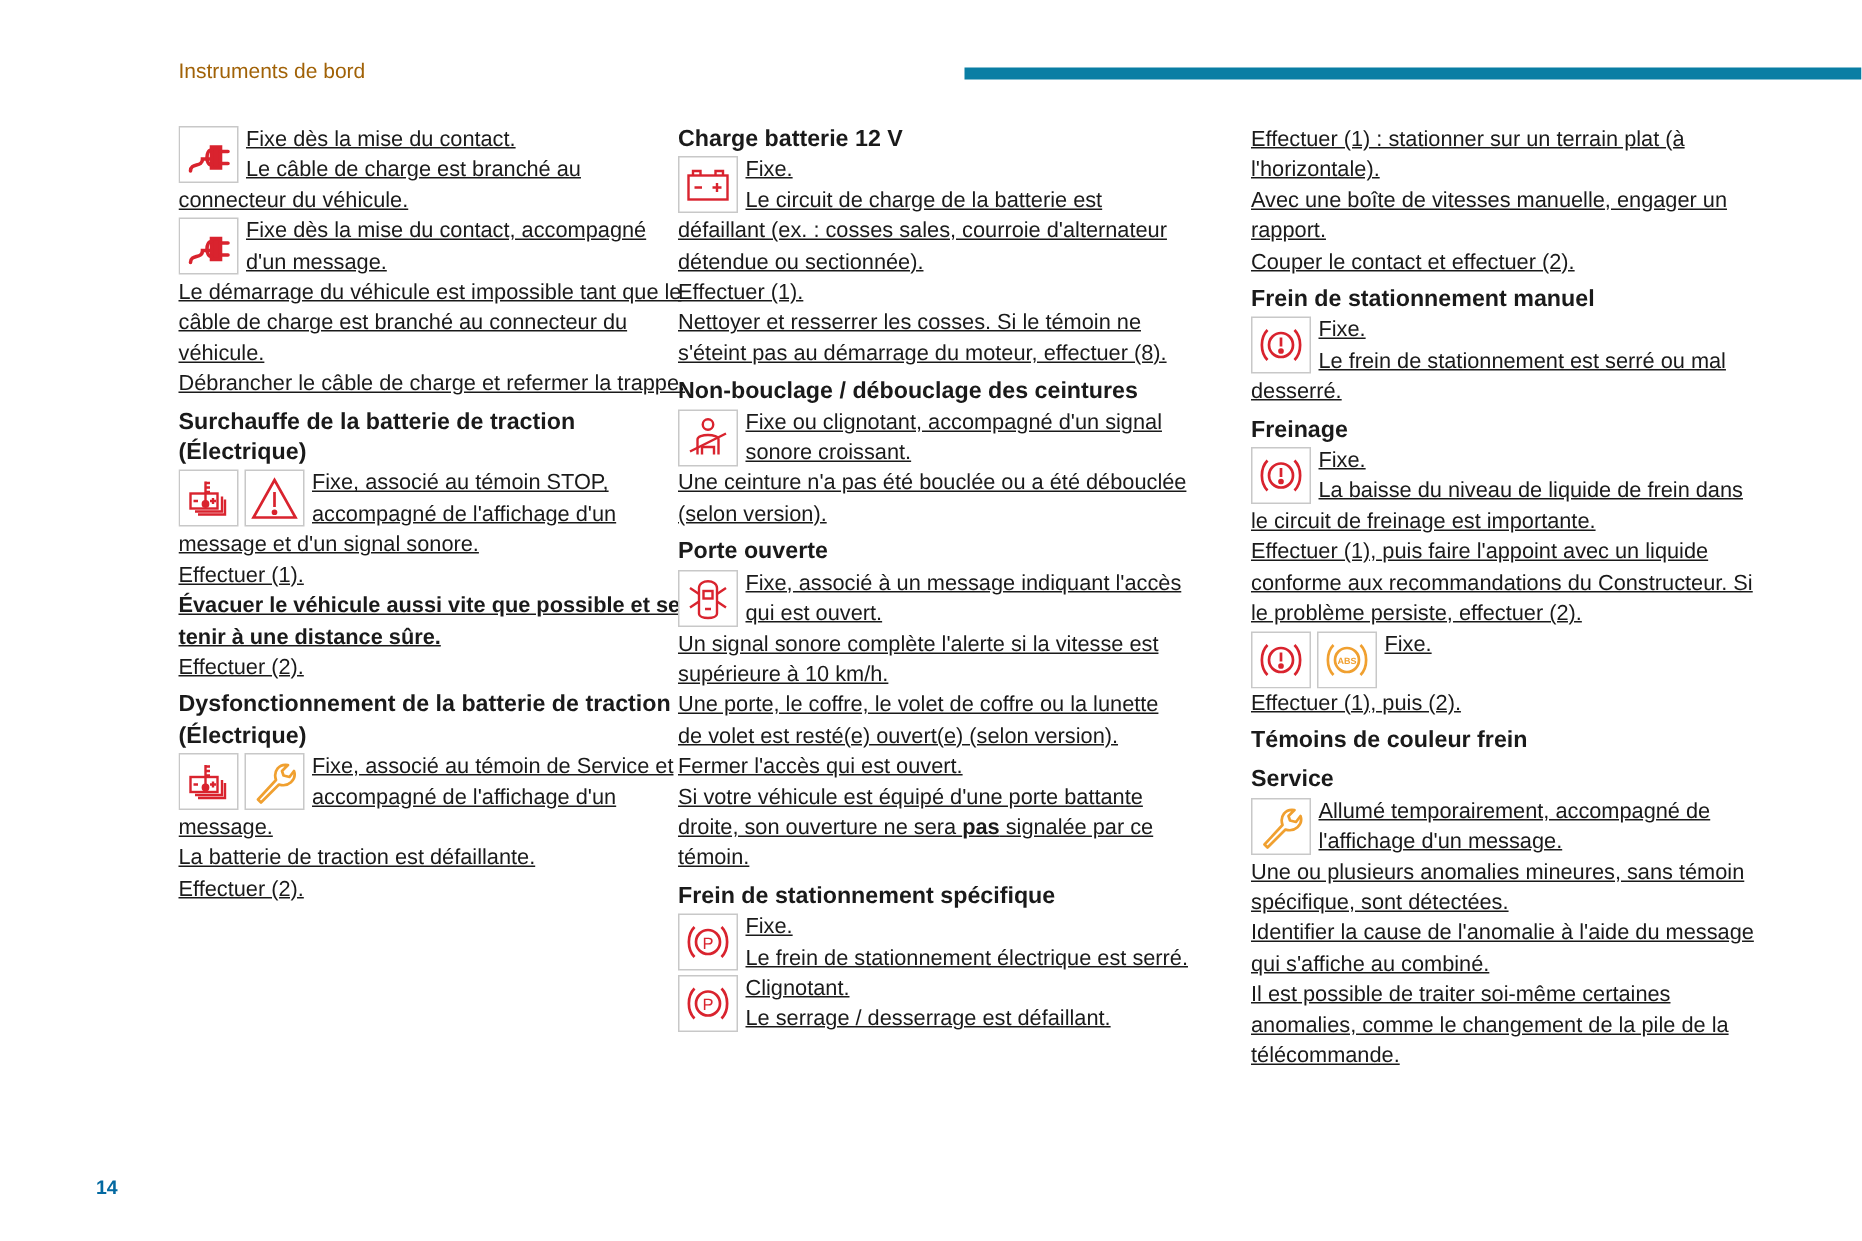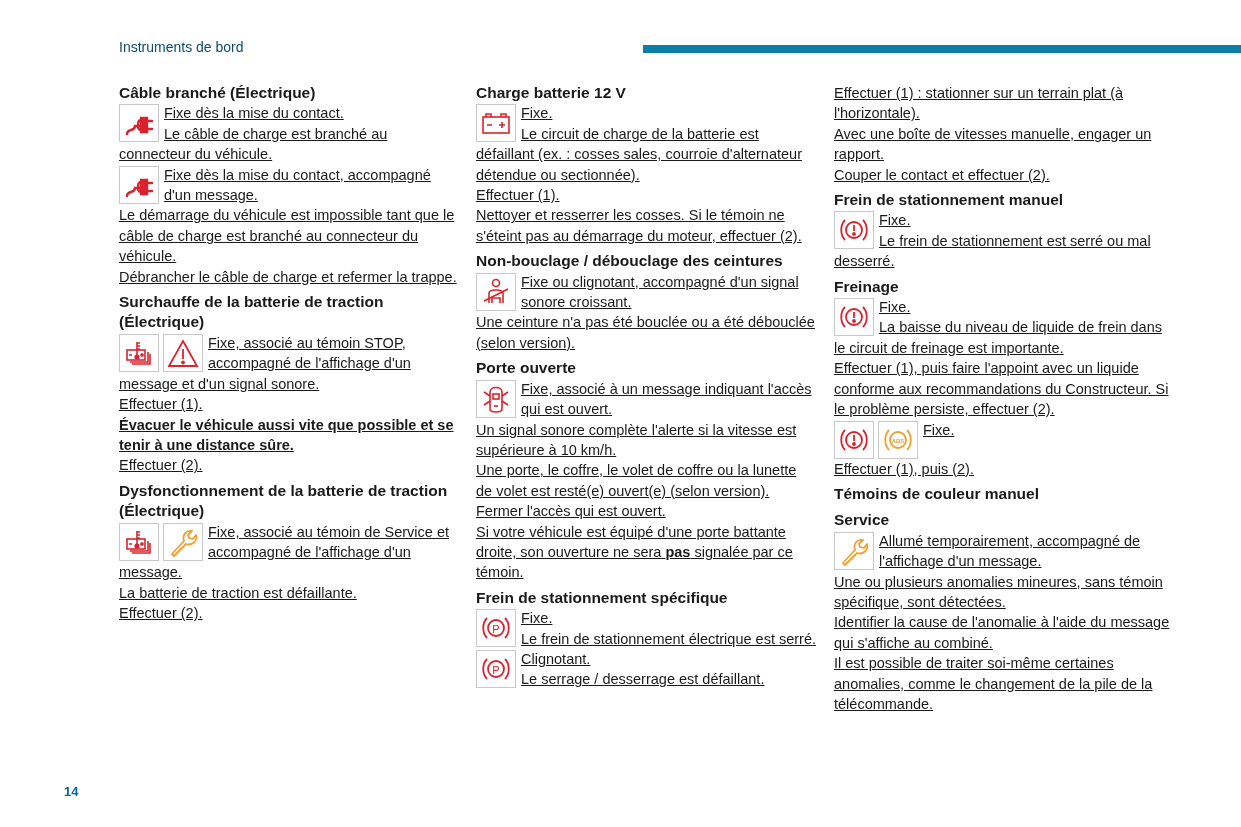--- a/index.html
+++ b/index.html
@@ -1,23 +1,23 @@
 <!DOCTYPE html>
 <html><head>
 <meta charset="utf-8">
 <style>
   html, body { margin:0; padding:0; background:#ffffff; }
   body { width:1241px; height:827px; position:relative; overflow:hidden;
          font-family:"Liberation Sans", sans-serif; color:#1a1a1a; }
-  .hdr-title { position:absolute; left:119px; top:39px; font-size:14px; color:#0c4a6e; }
+  .hdr-title { position:absolute; left:119px; top:39px; font-size:14px; color:#a16207; }
   .hdr-bar { position:absolute; left:643px; top:45px; width:598px; height:8px; background:#0a7ea4; }
   .page-num { position:absolute; left:64px; top:784px; font-size:13px; font-weight:bold; color:#0369a1; }
   .col { position:absolute; top:83px; width:340px; font-size:14.5px; line-height:20.4px; }
   .col1 { left:119px; }
-  .col2 { left:476px; }
+  .col2 { left:452px; }
   .col3 { left:834px; }
   h3 { margin:0; font-size:15.5px; font-weight:bold; line-height:20.4px; }
   .sec { margin-bottom:5px; }
   .sec.extra { margin-top:6px; }
   .item { overflow:hidden; }
   .icons { float:left; display:flex; gap:4px; margin-right:5px; margin-top:1px; }
   .icon { width:40px; height:38px; border:1px solid #c8c8c8; box-sizing:border-box;
           display:flex; align-items:center; justify-content:center; background:#fff; }
   .icon svg { width:32px; height:30px; }
   p { margin:0;text-decoration:underline; }
@@ -85,21 +85,20 @@
     <g id="ic-abs" fill="none" stroke="#f0a030" stroke-width="1.8">
       <circle cx="16" cy="15" r="8"></circle>
       <path d="M7 5 C2 10, 2 20, 7 25 M25 5 C30 10, 30 20, 25 25"></path>
       <text x="16" y="17.5" font-size="6" text-anchor="middle" fill="#f0a030" stroke="none" font-weight="bold" font-family="Liberation Sans, sans-serif">ABS</text>
     </g>
   </defs>
 </svg>
 
 <div class="col col1">
   <div class="sec">
-    <h3>Câble branché (Électrique)</h3>
     <div class="item">
       <div class="icons">
           <div class="icon">
             <svg viewBox="0 0 32 30">
               <use href="#ic-plug"></use>
             </svg>
           </div>
         </div>
       <p>Fixe dès la mise du contact.</p>
       <p>Le câble de charge est branché au connecteur du véhicule.</p>
@@ -170,21 +169,21 @@
           <div class="icon">
             <svg viewBox="0 0 32 30">
               <use href="#ic-batt12"></use>
             </svg>
           </div>
         </div>
       <p>Fixe.</p>
       <p>Le circuit de charge de la batterie est défaillant (ex. : cosses sales, courroie d'alternateur détendue ou sectionnée).</p>
     </div>
     <p>Effectuer (1).</p>
-    <p>Nettoyer et resserrer les cosses. Si le témoin ne s'éteint pas au démarrage du moteur, effectuer (2).</p>
+    <p>Nettoyer et resserrer les cosses. Si le témoin ne s'éteint pas au démarrage du moteur, effectuer (8).</p>
   </div>
 
   <div class="sec">
     <h3>Non-bouclage / débouclage des ceintures</h3>
     <div class="item">
       <div class="icons">
           <div class="icon">
             <svg viewBox="0 0 32 30">
               <use href="#ic-belt"></use>
             </svg>
@@ -288,21 +287,21 @@
               <use href="#ic-abs"></use>
             </svg>
           </div>
       </div>
       <p>Fixe.</p>
     </div>
     <p>Effectuer (1), puis (2).</p>
   </div>
 
   <div class="sec">
-    <h3>Témoins de couleur manuel</h3>
+    <h3>Témoins de couleur frein</h3>
   </div>
 
   <div class="sec extra">
     <h3>Service</h3>
     <div class="item">
       <div class="icons">
           <div class="icon">
             <svg viewBox="0 0 32 30">
               <use href="#ic-wrench"></use>
             </svg>

